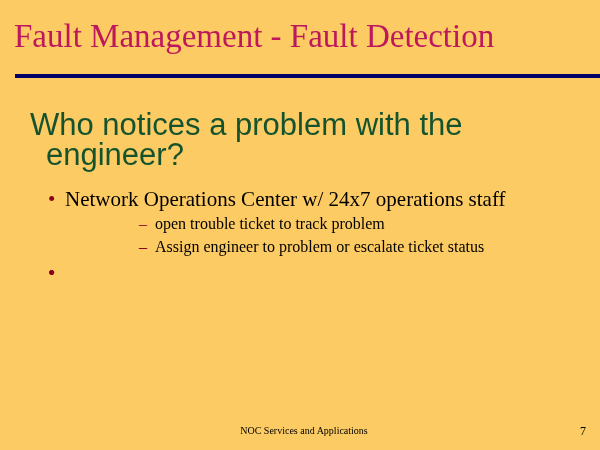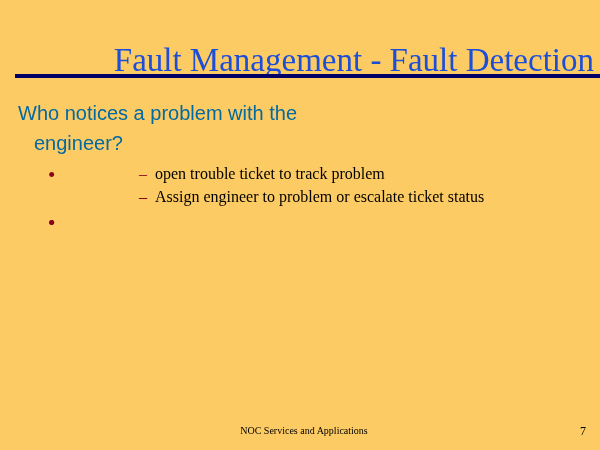--- a/index.html
+++ b/index.html
@@ -18,29 +18,28 @@
     height: 450px;
     background: #fdcb63;
     overflow: hidden;
     box-sizing: border-box;
   }
 
   
   .slide-title {
     position: absolute;
     left: 14px;
-    top: 40px;
+    top: 16px;
     width: 580px;
     font-family: "Liberation Serif", serif;
     font-size: 33px;
     line-height: 40px;
-    color: #1d4ed8;
+    color: #be185d;
     white-space: nowrap;
     letter-spacing: 0px;
-    text-align: right;
   }
 
   .title-rule {
     position: absolute;
     left: 15px;
     top: 74px;
     width: 585px;
     height: 4px;
     background: #000066;
   }
@@ -48,24 +47,24 @@
   
   .body-area {
     position: absolute;
     left: 0;
     top: 94px;
     width: 600px;
   }
 
   .lvl1-heading {
     font-family: "Liberation Sans", sans-serif;
-    font-size: 20px;
+    font-size: 31px;
     line-height: 30px;
-    color: #0369a1;
-    margin: 4px;
+    color: #14532d;
+    margin: 16px;
     padding: 0 0 0 14px;
     font-weight: normal;
     text-indent: 0;
   }
   .lvl1-heading .wrap-line {
     display: block;
     padding-left: 16px;
   }
 
   ul.bullets {
@@ -153,20 +152,21 @@
 
     <div class="lvl1-heading">
       <span>Who notices a problem with the</span>
       <span class="wrap-line">engineer?</span>
     </div>
 
     <ul class="bullets">
 
       <li class="lvl2">
         <span class="marker">•</span>
+        <span>Network Operations Center w/ 24x7 operations staff</span>
         <ul class="sub">
           <li class="lvl3">
             <span class="marker">–</span>
             <span>open trouble ticket to track problem</span>
           </li>
           <li class="lvl3">
             <span class="marker">–</span>
           </li>
           <li class="lvl3">
             <span class="marker">–</span>

